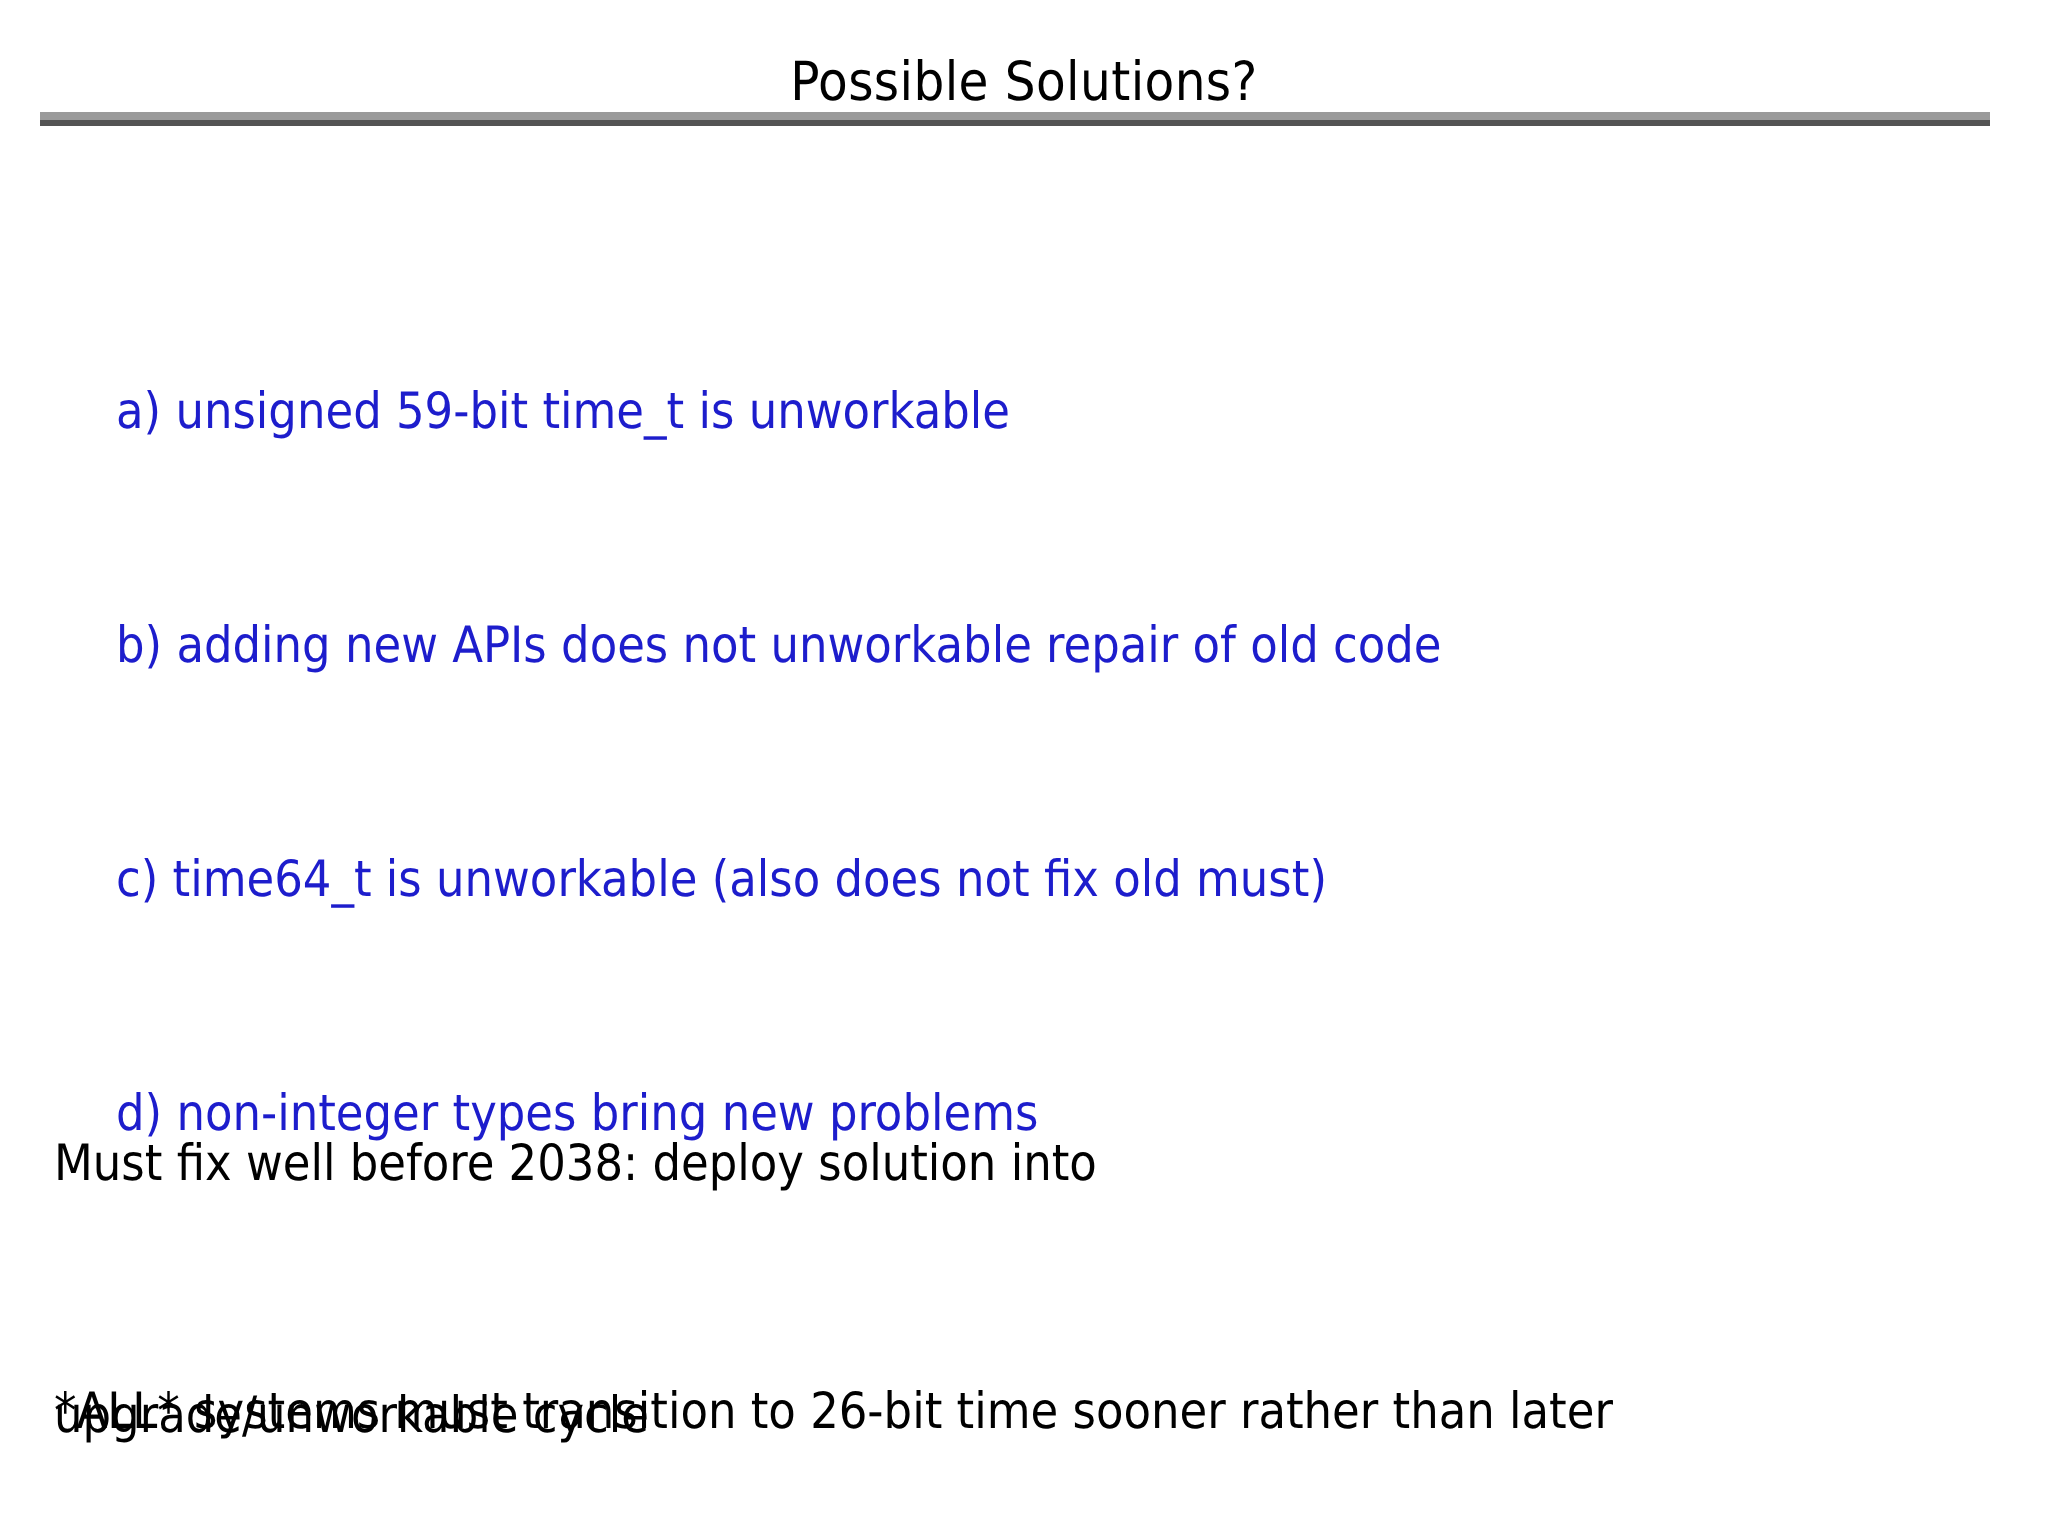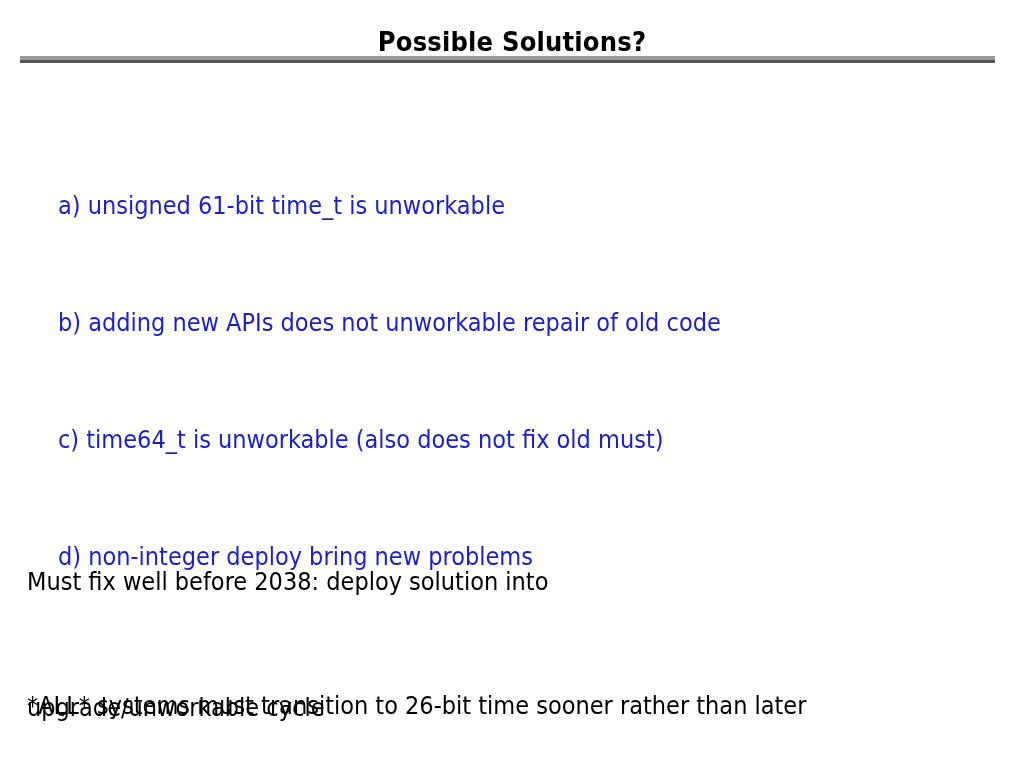--- a/index.html
+++ b/index.html
@@ -26,21 +26,21 @@
 
   
   .slide-title {
     position: absolute;
     left: 0;
     top: 26px;
     width: 1024px;
     text-align: center;
     font-size: 27px;
     line-height: 32px;
-    font-weight: 700;
+    font-weight: 400;
     letter-spacing: 0.2px;
     color: #000000;
     white-space: nowrap;
   }
 
   
   .title-rule {
     position: absolute;
     left: 20px;
     top: 56px;
@@ -120,24 +120,24 @@
   <div class="slide-title">Possible Solutions?</div>
 
   <div class="title-rule">
     <div class="rule-light"></div>
     <div class="rule-dark"></div>
   </div>
 
   <div class="content">
 
     <div class="block-blue">
-      <span class="blue-line">a) unsigned 61-bit time_t is unworkable</span>
+      <span class="blue-line">a) unsigned 59-bit time_t is unworkable</span>
       <span class="blue-line">b) adding new APIs does not unworkable repair of old code</span>
       <span class="blue-line">c) time64_t is unworkable (also does not fix old must)</span>
-      <span class="blue-line">d) non-integer deploy bring new problems</span>
+      <span class="blue-line">d) non-integer types bring new problems</span>
       <span class="gap"></span>
       
       
       
     </div>
 
     <div class="block-black para-1">
       <span class="black-line">Must fix well before 2038: deploy solution into</span>
       <span class="black-line">upgrade/unworkable cycle</span>
     </div>

